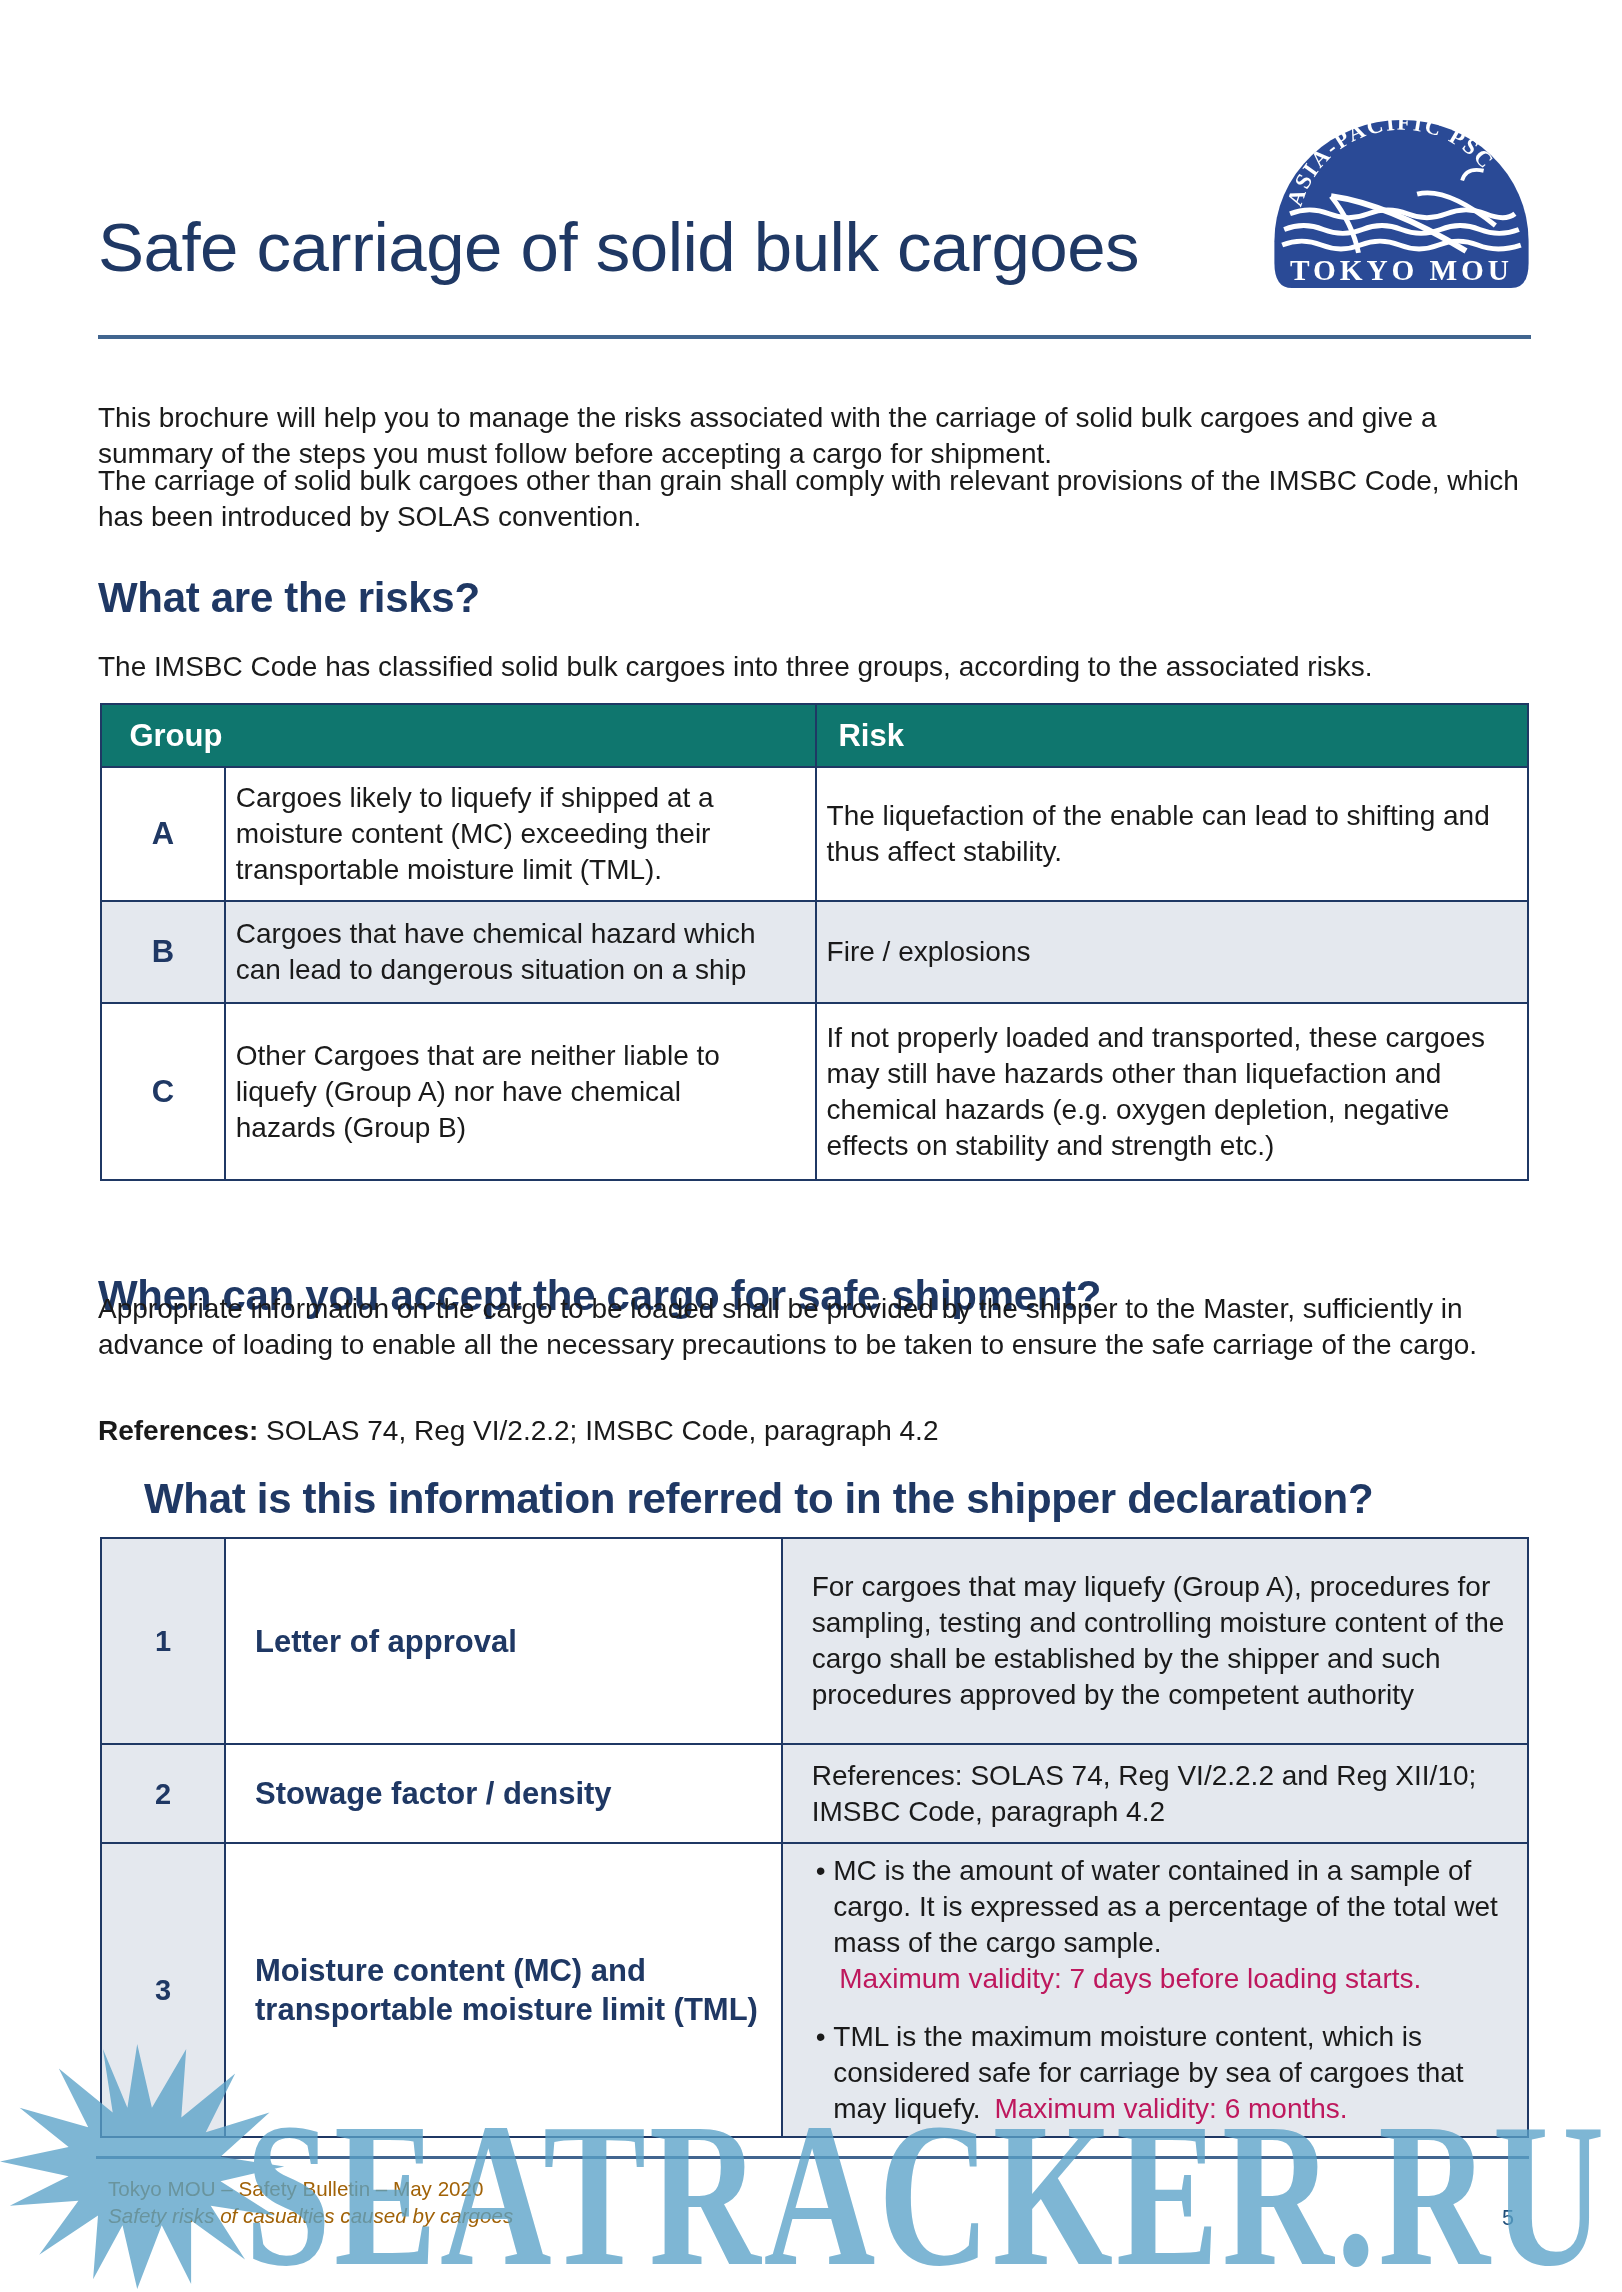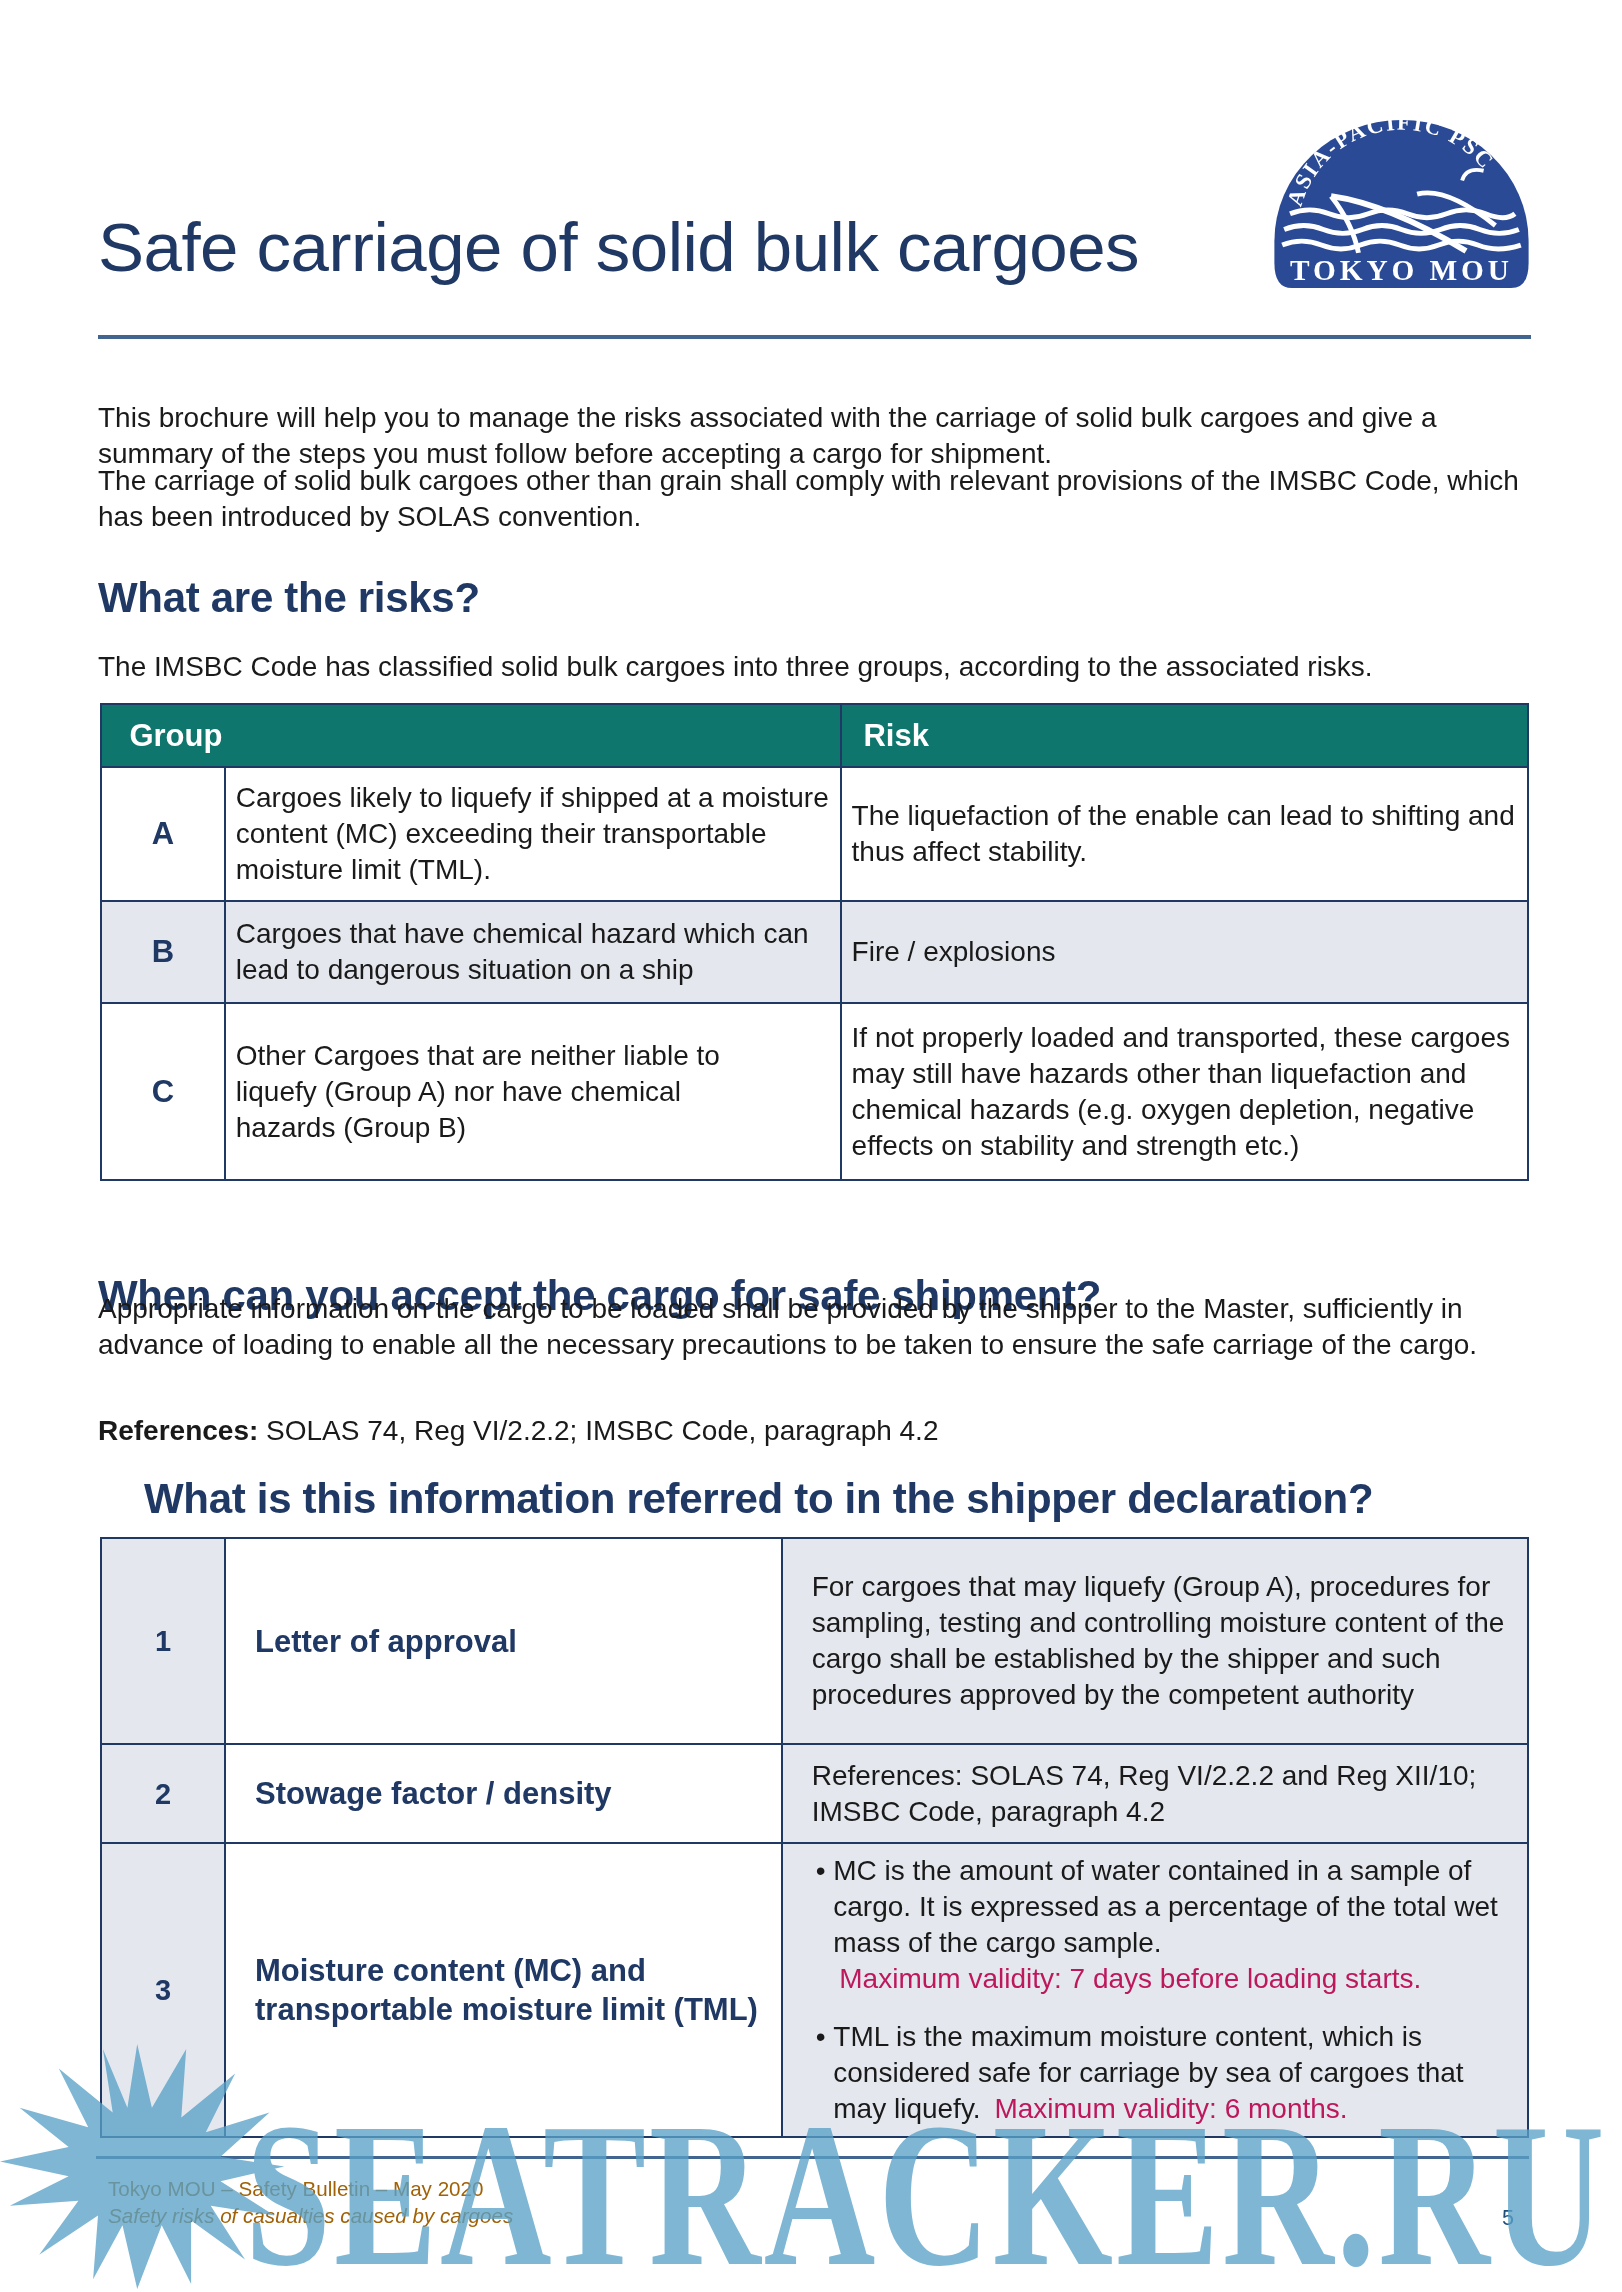--- a/index.html
+++ b/index.html
@@ -70,21 +70,21 @@
     <td class="colB">Cargoes likely to liquefy if shipped at a moisture content (MC) exceeding their transportable moisture limit (TML).</td>
     <td class="colC">The liquefaction of the enable can lead to shifting and thus affect stability.</td>
   </tr>
   <tr class="shade" style="height:102px;">
     <td class="colA">B</td>
     <td class="colB">Cargoes that have chemical hazard which can lead to dangerous situation on a ship</td>
     <td class="colC">Fire / explosions</td>
   </tr>
   <tr style="height:177px;">
     <td class="colA">C</td>
-    <td class="colB" style="padding-right:55px;">Other Cargoes that are neither liable to liquefy (Group A) nor have chemical hazards (Group B)</td>
+    <td class="colB" style="padding-right:30px;">Other Cargoes that are neither liable to liquefy (Group A) nor have chemical hazards (Group B)</td>
     <td class="colC">If not properly loaded and transported, these cargoes may still have hazards other than liquefaction and chemical hazards (e.g. oxygen depletion, negative effects on stability and strength etc.)</td>
   </tr>
 </tbody>
   </table>
 
 <div class="abs h2" style="left:98px;top:1272px;">When can you accept the cargo for safe shipment?</div>
 <div class="abs para" style="top:1291px;width:1411px;">Appropriate information on the cargo to be loaded shall be provided by the shipper to the Master, sufficiently in advance of loading to enable all the necessary precautions to be taken to ensure the safe carriage of the cargo.</div>
 <div class="abs para ref" style="top:1413px;">
   <b>References:</b><span> SOLAS 74, Reg VI/2.2.2; IMSBC Code, paragraph 4.2</span>
 </div>

